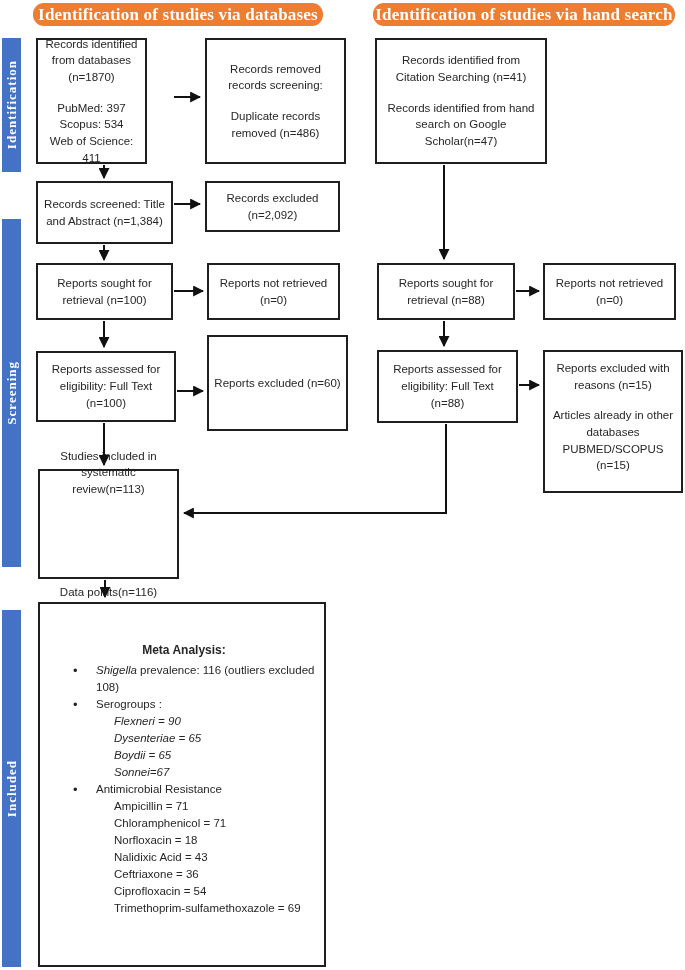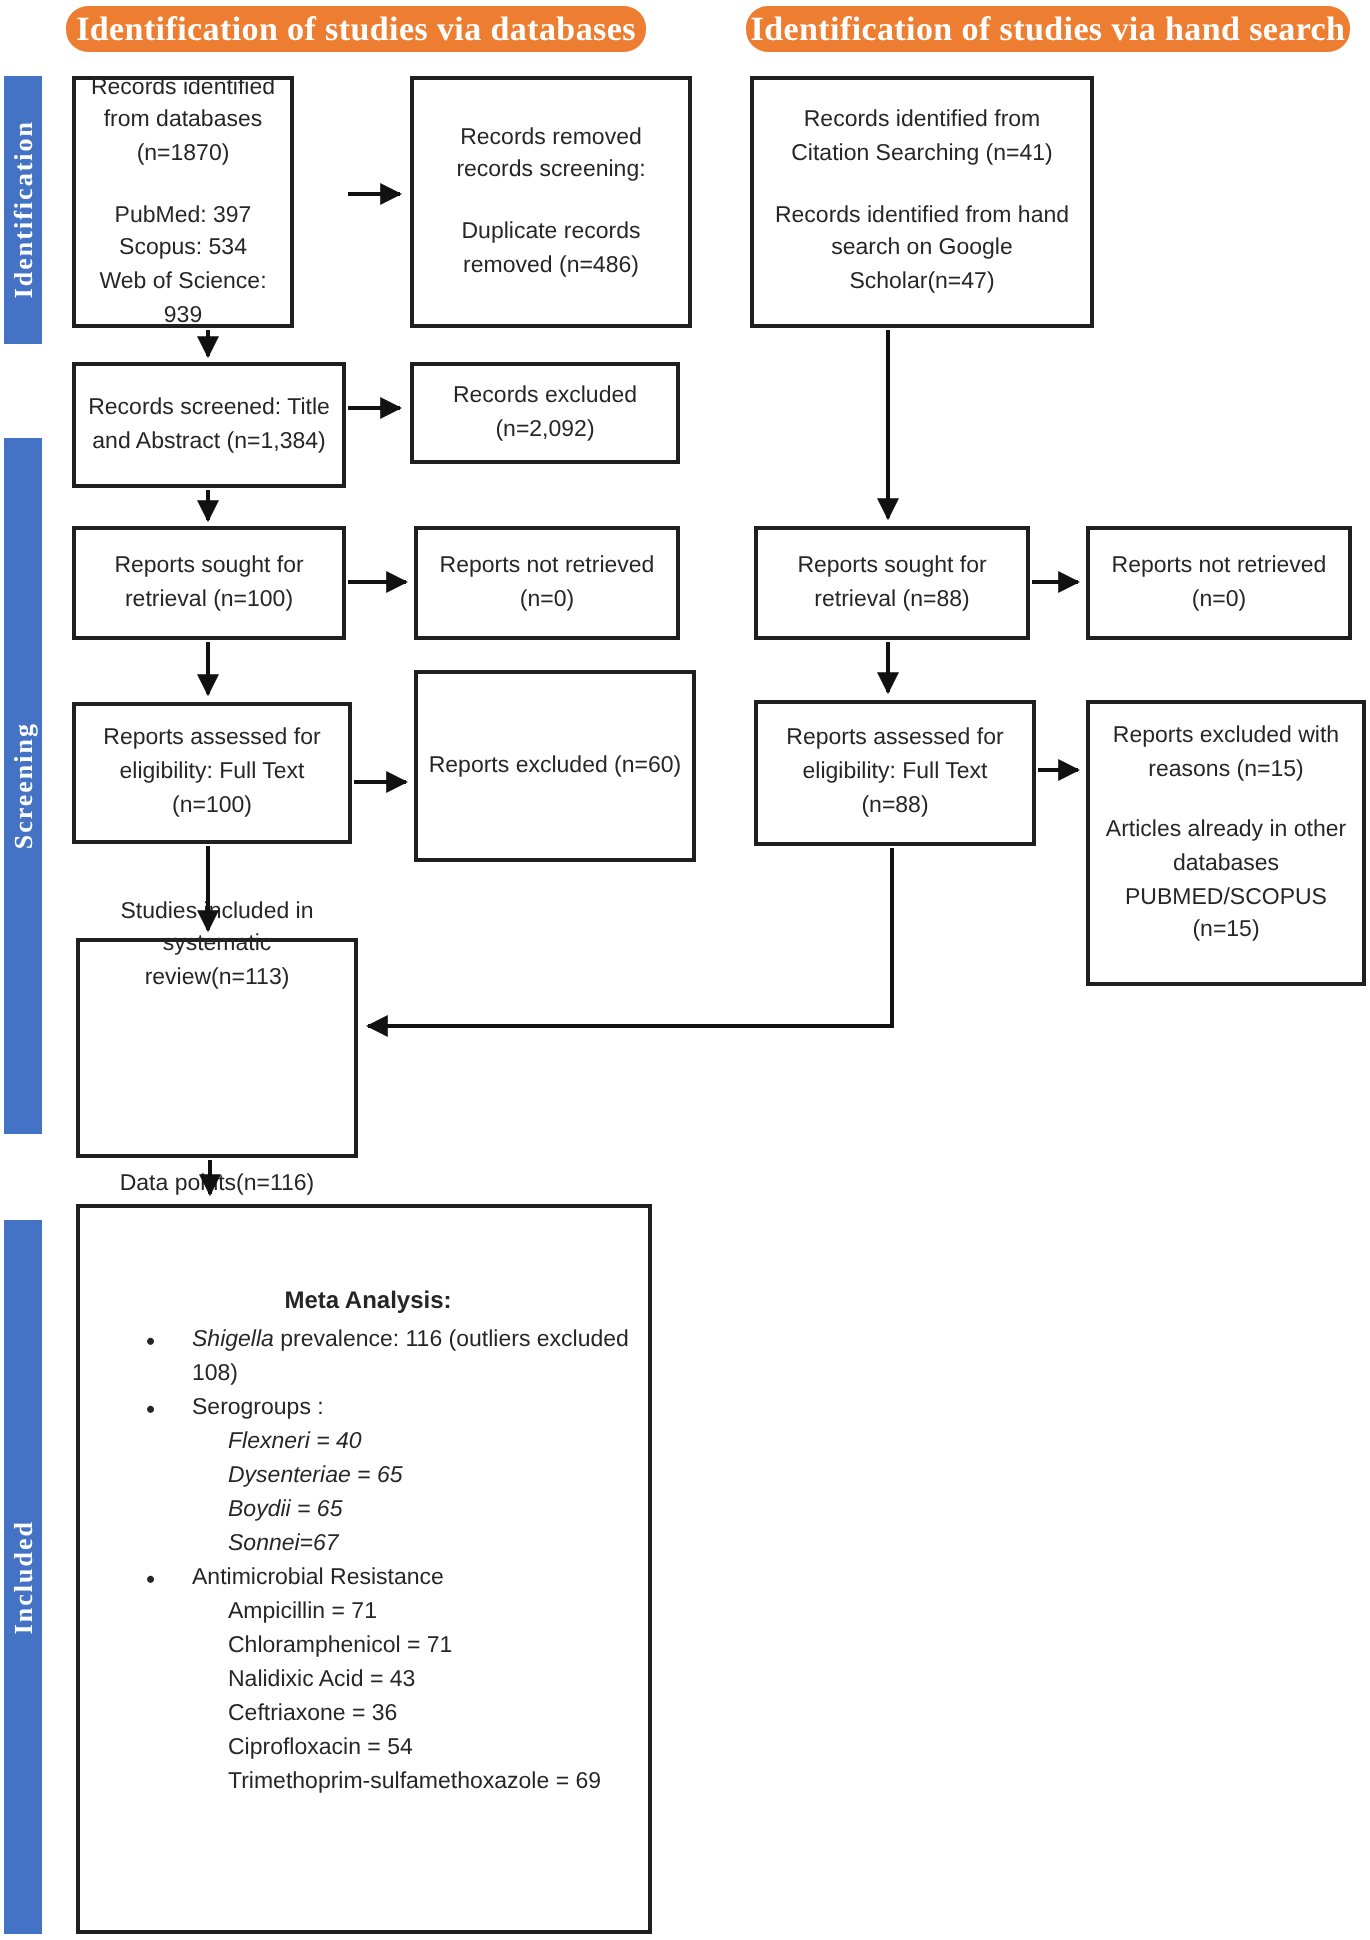--- a/index.html
+++ b/index.html
@@ -62,21 +62,21 @@
   </div>
   <div class="stage" style="top:610px;height:357px;">
     <span>Included</span>
   </div>
 
   <div class="box" style="left:36px;top:38px;width:111px;height:126px;">
     <div>Records identified from databases (n=1870)</div>
     <div class="gap"></div>
     <div>PubMed: 397</div>
     <div>Scopus: 534</div>
-    <div>Web of Science: 939</div>
+    <div>Web of Science: 411</div>
   </div>
 
   <div class="box" style="left:205px;top:38px;width:141px;height:126px;">
     <div>Records removed records screening:</div>
     <div class="gap"></div>
     <div>Duplicate records removed (n=486)</div>
   </div>
 
   <div class="box" style="left:375px;top:38px;width:172px;height:126px;">
     <div>Records identified from Citation Searching (n=41)</div>
@@ -126,29 +126,30 @@
   </div>
 
   <div class="box meta" style="left:38px;top:602px;width:288px;height:365px;">
     <div class="meta-title">Meta Analysis:</div>
     <div class="bullet">
       <span class="it">Shigella</span><span> prevalence: 116 (outliers excluded 108)</span>
     </div>
     <div class="bullet">
       <span>Serogroups :</span>
     </div>
-    <div class="sub it">Flexneri = 40</div>
+    <div class="sub it">Flexneri = 90</div>
     <div class="sub it">Dysenteriae = 65</div>
     <div class="sub it">Boydii = 65</div>
     <div class="sub it">Sonnei=67</div>
     <div class="bullet">
       <span>Antimicrobial Resistance</span>
     </div>
     <div class="sub">Ampicillin = 71</div>
     <div class="sub">Chloramphenicol = 71</div>
+    <div class="sub">Norfloxacin = 18</div>
     <div class="sub">Nalidixic Acid = 43</div>
     <div class="sub">Ceftriaxone = 36</div>
     <div class="sub">Ciprofloxacin = 54</div>
     <div class="sub">Trimethoprim-sulfamethoxazole = 69</div>
   </div>
 
   <svg class="arrows" width="685" height="970" viewBox="0 0 685 970">
     <defs>
       <marker id="ah" viewBox="0 0 10 10" refX="9" refY="5" markerWidth="5.5" markerHeight="5.5" orient="auto">
         <path d="M0,0 L10,5 L0,10 Z" fill="#111111"></path>

